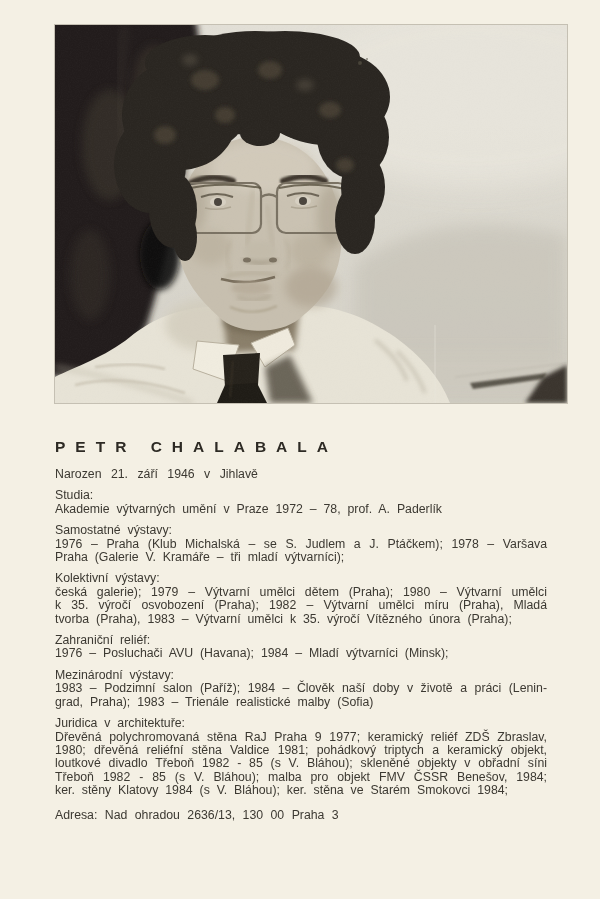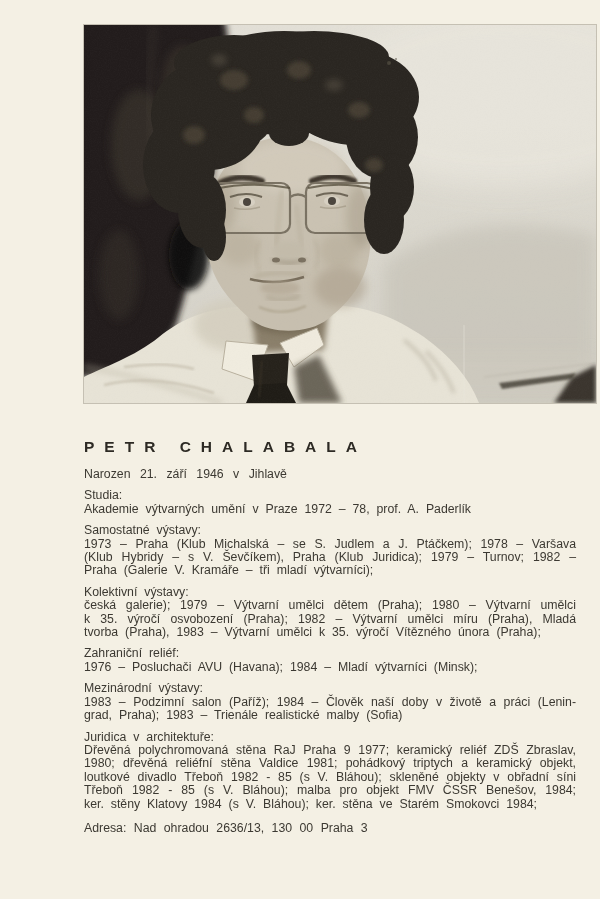--- a/index.html
+++ b/index.html
@@ -8,21 +8,21 @@
     --title_ink:#2d2a24;
   }
   html,body{margin:0;padding:0;}
   body{
     width:600px;height:899px;
     background:var(--paper);
     font-family:"Liberation Sans", sans-serif;
     color:var(--ink);
     overflow:hidden;
   }
-  .page{position:relative;width:568px;height:899px;background:var(--paper);margin-left:29px;}
+  .page{position:relative;width:568px;height:899px;background:var(--paper);}
   .photo-wrap{
     position:absolute;left:55px;top:25px;width:512px;height:378px;
     box-shadow:inset 0 0 20px rgba(60,55,45,.22);
     outline:1px solid rgba(110,104,88,.35);
     background:#dcd9cf;
   }
   .photo-wrap svg{display:block;}
   .content{
     position:absolute;left:55px;top:438px;width:492px;
     font-size:12.3px;line-height:13.4px;
@@ -201,22 +201,21 @@
   <div class="content">
     <h1 class="title">PETR CHALABALA</h1>
     <div class="born">Narozen 21. září 1946 v Jihlavě</div>
     <div id="sections">
         <div class="heading">Studia:</div>
         <div class="para">
           <div class="line">Akademie výtvarných umění v Praze 1972 – 78, prof. A. Paderlík</div>
         </div>
         <div class="heading">Samostatné výstavy:</div>
         <div class="para">
-          <div class="line fill">1973 – Praha (Klub Michalská – se S. Judlem a J. Ptáčkem); 1978 – Varšava</div>
-          <div class="line fill">(Klub Hybridy – s V. Ševčíkem), Praha (Klub Juridica); 1979 – Turnov; 1982 –</div>
+          <div class="line fill">1976 – Praha (Klub Michalská – se S. Judlem a J. Ptáčkem); 1978 – Varšava</div>
           <div class="line">Praha (Galerie V. Kramáře – tři mladí výtvarníci);</div>
         </div>
         <div class="heading">Kolektivní výstavy:</div>
         <div class="para">
           <div class="line fill">česká galerie); 1979 – Výtvarní umělci dětem (Praha); 1980 – Výtvarní umělci</div>
           <div class="line fill">k 35. výročí osvobození (Praha); 1982 – Výtvarní umělci míru (Praha), Mladá</div>
           <div class="line">tvorba (Praha), 1983 – Výtvarní umělci k 35. výročí Vítězného února (Praha);</div>
         </div>
         <div class="heading">Zahraniční reliéf:</div>
         <div class="para">

